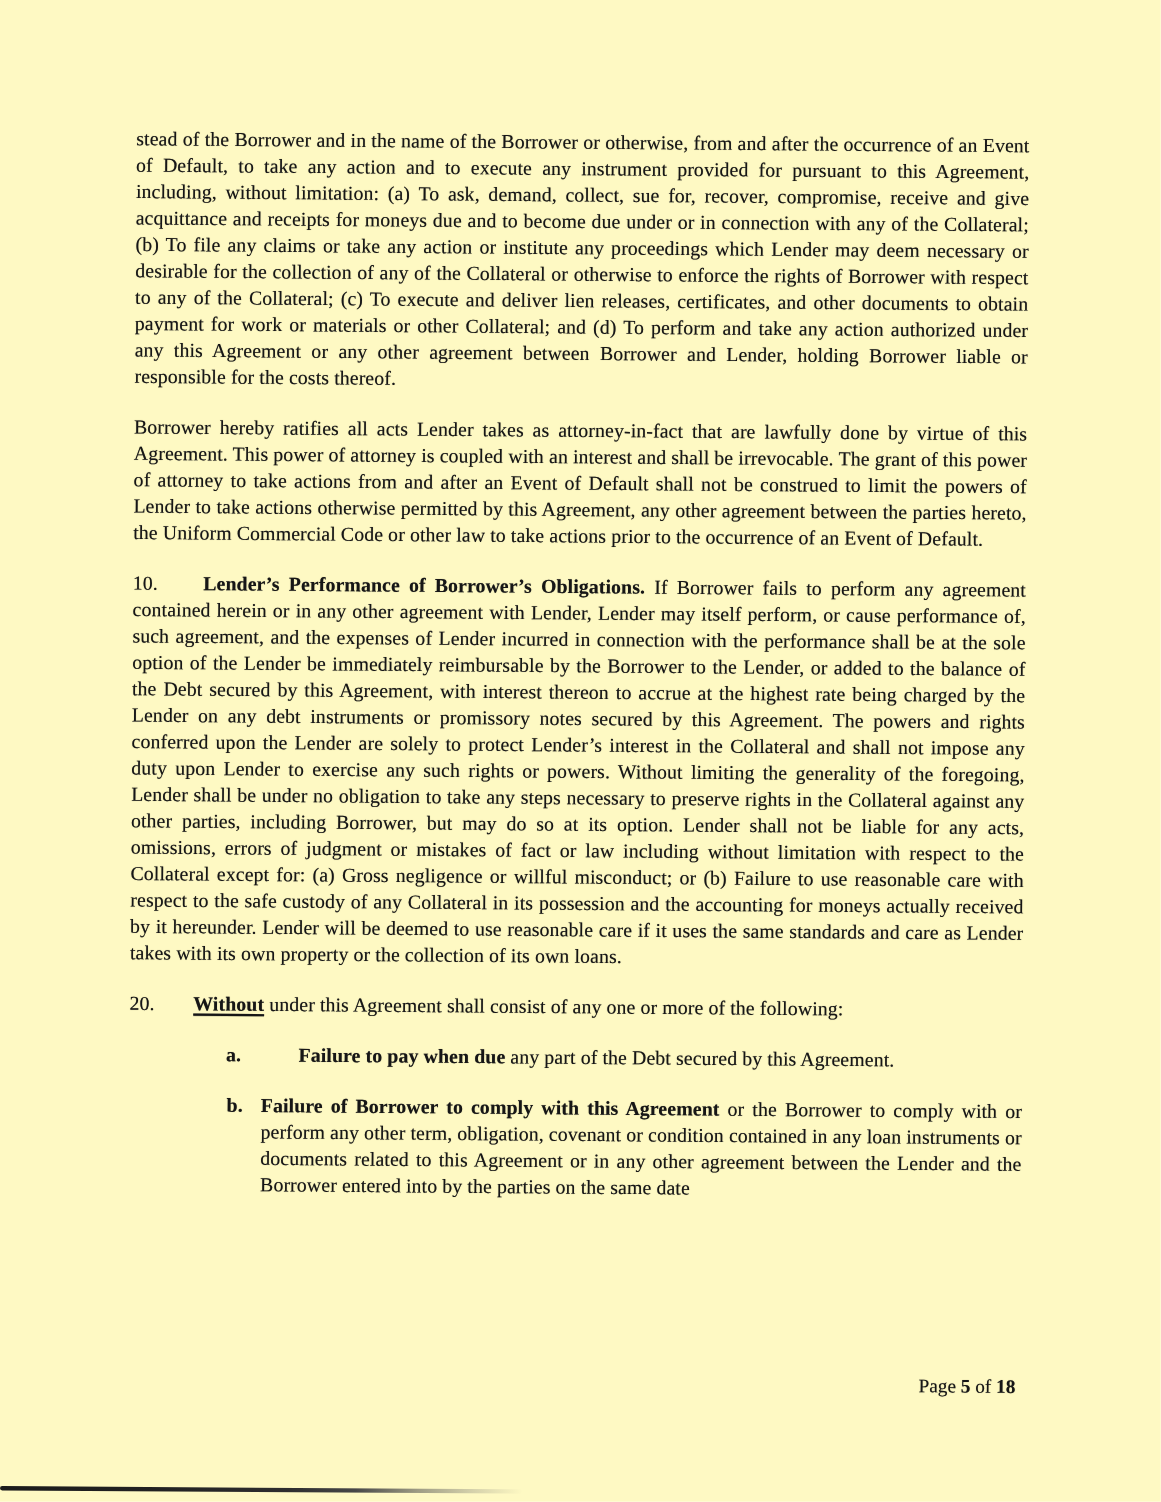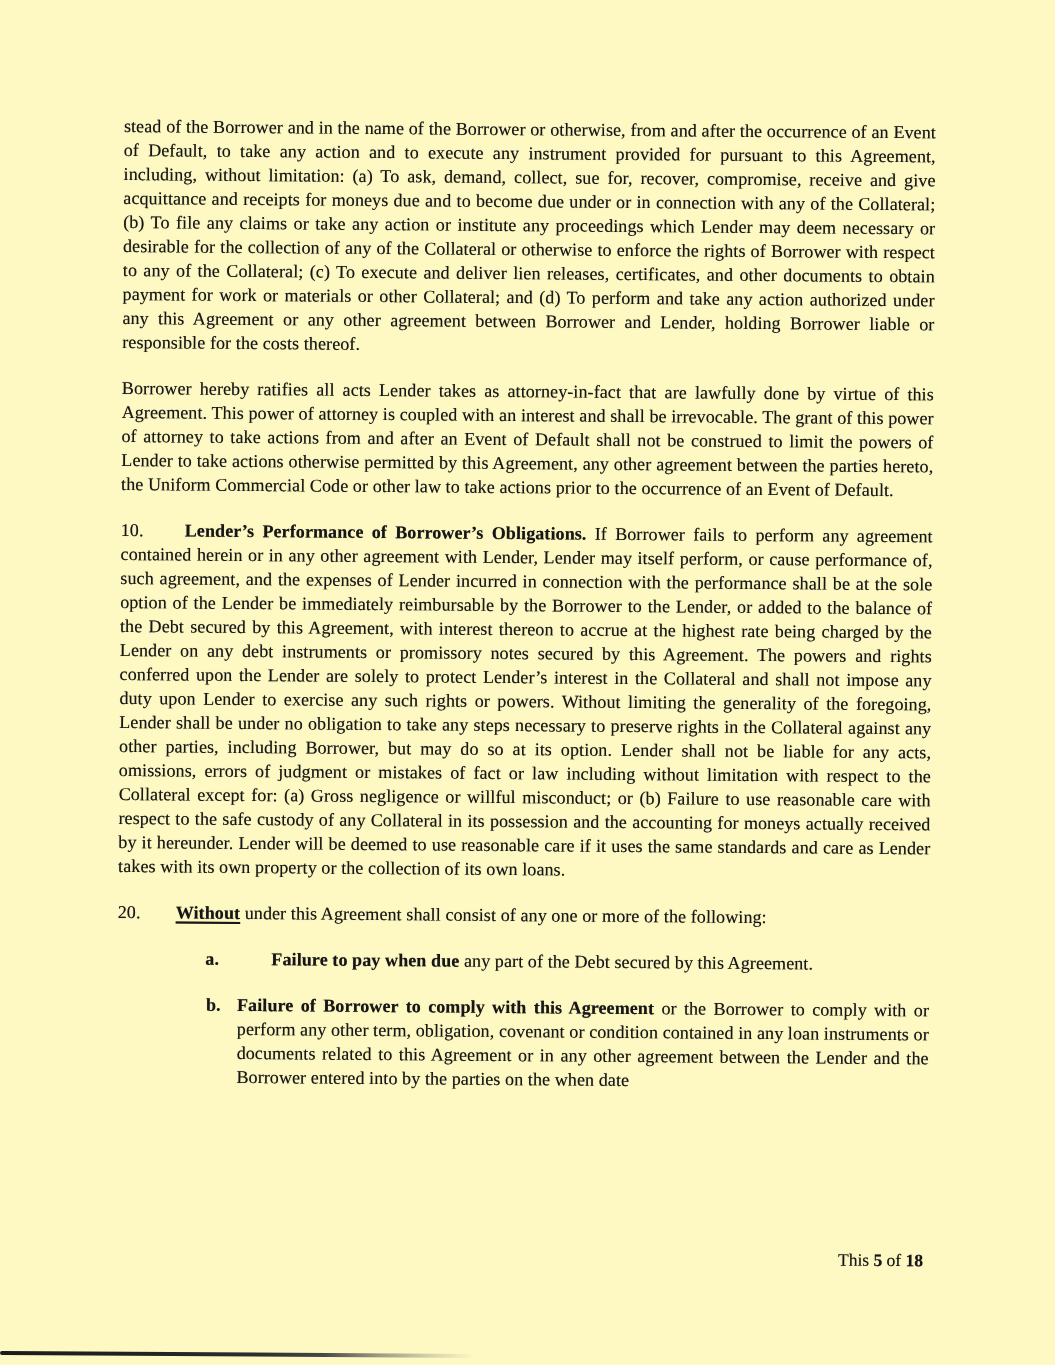--- a/index.html
+++ b/index.html
@@ -71,23 +71,23 @@
 
       <p class="para"><span class="num num11">20.</span><span class="b u">Without</span> <span>under this Agreement shall consist of any one or more of the following:</span></p>
 
       <div class="item item-a">
         <span class="marker">a.</span>
         <div class="text"><b>Failure to pay when due</b> <span>any part of the Debt secured by this Agreement.</span></div>
       </div>
 
       <div class="item item-b">
         <span class="marker">b.</span>
-        <div class="text"><b>Failure of Borrower to comply with this Agreement</b> <span>or the Borrower to comply with or perform any other term, obligation, covenant or condition contained in any loan instruments or documents related to this Agreement or in any other agreement between the Lender and the Borrower entered into by the parties on the when date</span></div>
+        <div class="text"><b>Failure of Borrower to comply with this Agreement</b> <span>or the Borrower to comply with or perform any other term, obligation, covenant or condition contained in any loan instruments or documents related to this Agreement or in any other agreement between the Lender and the Borrower entered into by the parties on the same date</span></div>
       </div>
 
     </div>
 
-    <div class="footer"><span>This</span> <span class="b">5</span> <span>of</span> <span class="b">18</span></div>
+    <div class="footer"><span>Page</span> <span class="b">5</span> <span>of</span> <span class="b">18</span></div>
 
   </div>
 
   <div class="artifact-line"></div>
 </div>
 
 </body></html>

